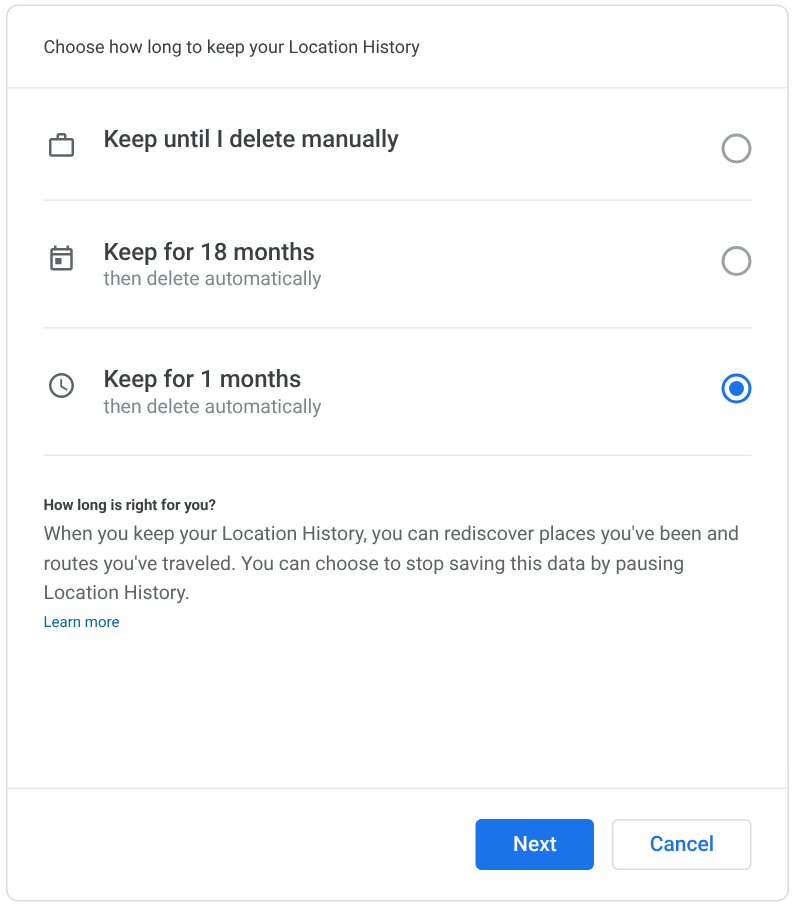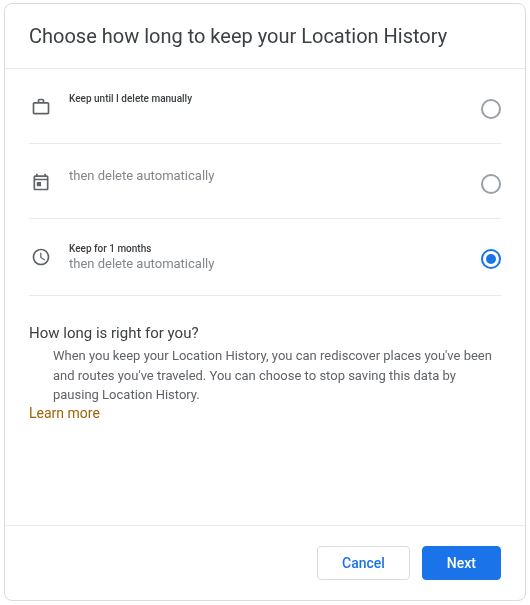--- a/index.html
+++ b/index.html
@@ -22,21 +22,21 @@
       margin: 3px 4px;
       height: 598px;
       display: flex;
       flex-direction: column;
     }
     .header {
       padding: 20px 24px;
       border-bottom: 1px solid #e8eaed;
     }
     .header-title {
-      font-size: 20px;
+      font-size: 12px;
       font-weight: 400;
       color: #3c4043;
     }
     .options {
       padding: 0 24px;
     }
     .option {
       display: flex;
       align-items: flex-start;
       padding: 24px 0;
@@ -55,21 +55,21 @@
     }
     .option-icon svg {
       width: 20px;
       height: 20px;
       fill: #5f6368;
     }
     .option-text {
       flex: 1;
     }
     .option-title {
-      font-size: 10px;
+      font-size: 16px;
       font-weight: 500;
       color: #3c4043;
       margin-bottom: 2px;
     }
     .option-subtitle {
       font-size: 13px;
       color: #80868b;
     }
     .radio {
       width: 20px;
@@ -91,34 +91,33 @@
       width: 10px;
       height: 10px;
       background: #1a73e8;
       border-radius: 50%;
     }
     .info {
       padding: 28px 24px 20px;
       flex: 1;
     }
     .info-title {
-      font-size: 15px;
-      font-weight: 400;
+      font-size: 10px;
+      font-weight: 700;
       color: #3c4043;
       margin-bottom: 4px;
     }
     .info-text {
       font-size: 13px;
       color: #5f6368;
       line-height: 1.5;
-      margin-left: 24px;
     }
     .learn-more {
-      font-size: 14px;
-      color: #a16207;
+      font-size: 10px;
+      color: #0369a1;
       text-decoration: none;
       cursor: pointer;
     }
     .footer {
       border-top: 1px solid #e8eaed;
       padding: 20px 24px;
       display: flex;
       justify-content: flex-end;
       gap: 12px;
     }
@@ -164,20 +163,21 @@
       <div class="radio"></div>
     </div>
 
     <div class="option">
       <div class="option-icon">
         <svg viewBox="0 0 24 24">
             <path d="M19 4h-1V2h-2v2H8V2H6v2H5c-1.1 0-2 .9-2 2v14c0 1.1.9 2 2 2h14c1.1 0 2-.9 2-2V6c0-1.1-.9-2-2-2zm0 16H5V10h14v10zm0-12H5V6h14v2zM7 12h5v5H7z"></path>
           </svg>
       </div>
       <div class="option-text">
+        <div class="option-title">Keep for 18 months</div>
         <div class="option-subtitle">then delete automatically</div>
       </div>
       <div class="radio"></div>
     </div>
 
     <div class="option">
       <div class="option-icon">
         <svg viewBox="0 0 24 24">
             <path d="M12 2C6.48 2 2 6.48 2 12s4.48 10 10 10 10-4.48 10-10S17.52 2 12 2zm0 18c-4.41 0-8-3.59-8-8s3.59-8 8-8 8 3.59 8 8-3.59 8-8 8zm.5-13H11v6l5.25 3.15.75-1.23-4.5-2.67V7z"></path>
           </svg>
@@ -191,17 +191,17 @@
 
   </div>
 
   <div class="info">
     <div class="info-title">How long is right for you?</div>
     <div class="info-text">When you keep your Location History, you can rediscover places you've been and routes you've traveled. You can choose to stop saving this data by pausing Location History.</div>
     <a class="learn-more">Learn more</a>
   </div>
 
   <div class="footer">
+    <button class="btn btn-next">Next</button>
     <button class="btn btn-cancel">Cancel</button>
-    <button class="btn btn-next">Next</button>
   </div>
 
 </div>
 
 </body></html>

